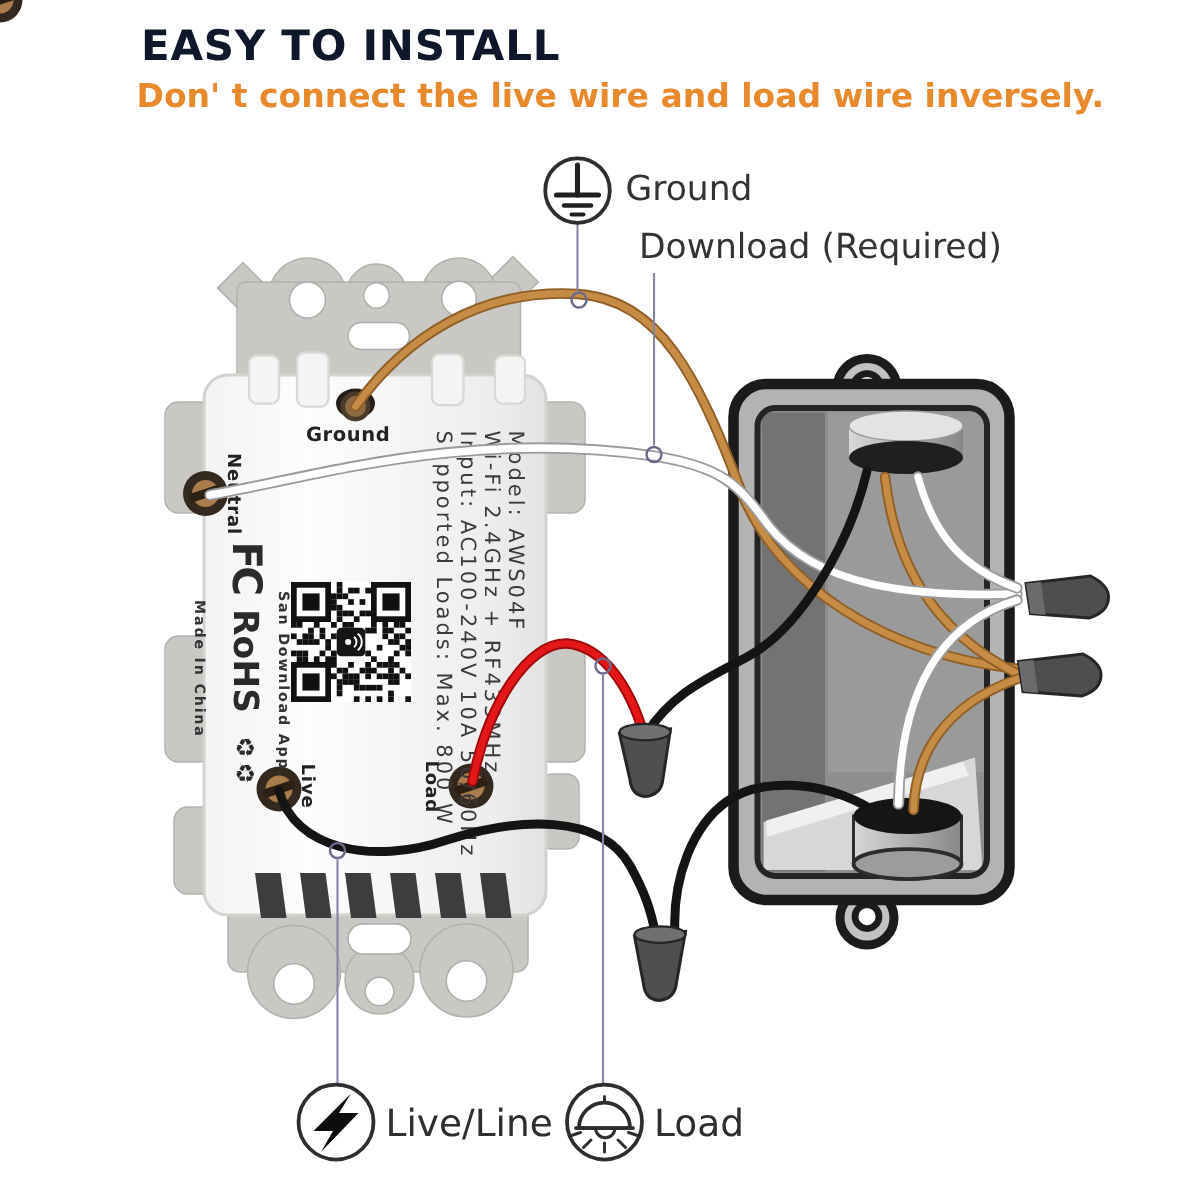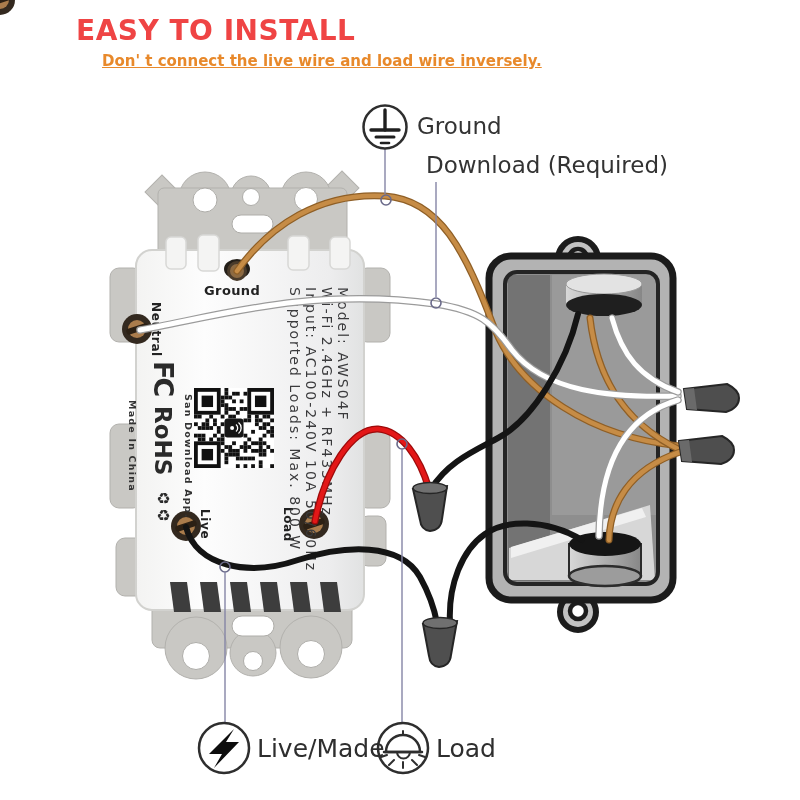--- a/index.html
+++ b/index.html
@@ -1,21 +1,21 @@
 <!DOCTYPE html>
 <html><head>
 <meta charset="utf-8">
 <style>
   html,body{margin:0;padding:0;background:#fff;}
   .canvas{position:relative;width:800px;height:800px;background:#fff;overflow:hidden;
           font-family:"DejaVu Sans","Liberation Sans",sans-serif;}
   svg.layer{position:absolute;left:0;top:0;}
   .txt{position:absolute;white-space:nowrap;color:#2b2b2b;}
-  .title{left:76px;top:14px;font-size:28px;font-weight:800;color:#ef4444;letter-spacing:.5px;}
-  .warning{left:102px;top:52px;font-size:15px;font-weight:700;color:#E8892B;text-decoration:underline;}
+  .title{left:94px;top:14px;font-size:28px;font-weight:800;color:#0f172a;letter-spacing:.5px;}
+  .warning{left:91px;top:52px;font-size:22px;font-weight:700;color:#E8892B;}
   .callout{font-size:23px;color:#333;}
   .callout-b{font-size:25px;color:#2e2e2e;}
   .term-h{left:204px;top:283px;font-size:13px;font-weight:700;color:#222;letter-spacing:.4px;}
   .vtext{writing-mode:vertical-rl;}
   .term-v{font-size:12px;font-weight:700;color:#222;letter-spacing:.6px;}
   .spec{left:287px;top:287px;height:330px;font-size:14px;line-height:16px;
         letter-spacing:2px;color:#3a3a3c;}
   .marks{left:146px;top:361px;line-height:34px;color:#2a2a2a;}
   .fcc{font-size:27px;font-weight:800;letter-spacing:-2px;}
   .rohs{font-size:23px;font-weight:800;margin-inline-start:6px;}
@@ -382,16 +382,16 @@
       <line x1="403" y1="762" x2="403" y2="768" stroke-width="2"></line>
       <line x1="394" y1="760" x2="389" y2="765" stroke-width="2"></line>
       <line x1="412" y1="760" x2="417" y2="765" stroke-width="2"></line>
       <line x1="387" y1="755" x2="381" y2="757" stroke-width="2"></line>
       <line x1="419" y1="755" x2="425" y2="757" stroke-width="2"></line>
     </g>
   </svg>
 
   <div class="txt callout" style="left:417px;top:113px;">Ground</div>
   <div class="txt callout" style="left:426px;top:152px;">Download (Required)</div>
-  <div class="txt callout-b" style="left:257px;top:734px;">Live/Made</div>
+  <div class="txt callout-b" style="left:257px;top:734px;">Live/Line</div>
   <div class="txt callout-b" style="left:436px;top:734px;">Load</div>
 
 </div>
 
 </body></html>

